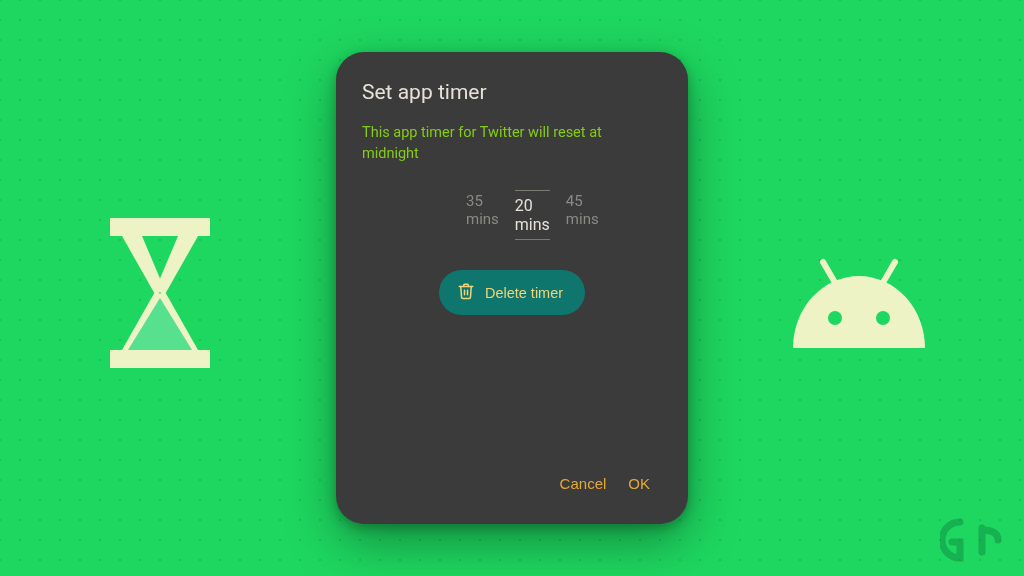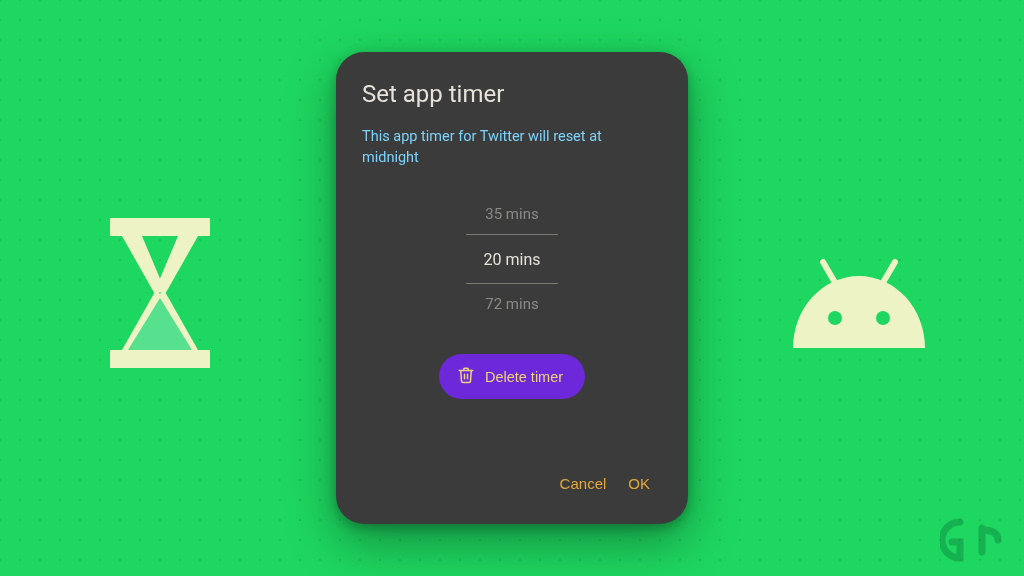--- a/index.html
+++ b/index.html
@@ -43,43 +43,44 @@
     height: 472px;
     background: #3b3b3b;
     border-radius: 28px;
     box-shadow: 0 18px 50px rgba(0,0,0,0.35), 0 4px 12px rgba(0,0,0,0.25);
     padding: 28px 26px 22px 26px;
     display: flex;
     flex-direction: column;
   }
   .dialog-title {
     color: #e7e2d9;
-    font-size: 24px;
+    font-size: 21px;
     font-weight: 400;
     margin-bottom: 18px;
   }
   .dialog-subtitle {
-    color: #7dd3fc;
+    color: #84cc16;
     font-size: 14.5px;
     line-height: 1.45;
     font-weight: 400;
     margin-bottom: 22px;
   }
   .picker {
     display: flex;
     justify-content: center;
     gap: 26px;
     margin-top: 4px;
     margin-bottom: 18px;
   }
   .picker-col {
     width: 92px;
     display: flex;
-    flex-direction: column;
-    align-items: center;
+    flex-direction: row;
+    align-items: flex-start;
+    gap: 16px;
   }
   .picker-faded {
     color: #8a8a85;
     font-size: 15px;
     height: 40px;
     display: flex;
     align-items: center;
     justify-content: center;
   }
   .picker-selected {
@@ -92,21 +93,21 @@
     justify-content: center;
     border-top: 1.5px solid #7d7a72;
     border-bottom: 1.5px solid #7d7a72;
   }
   .delete-wrap {
     display: flex;
     justify-content: center;
     margin-top: 12px;
   }
   .delete-btn {
-    background: #6d28d9;
+    background: #0f766e;
     color: #f0d47a;
     border: none;
     border-radius: 26px;
     padding: 12px 22px 12px 18px;
     font-size: 14.5px;
     font-weight: 500;
     display: flex;
     align-items: center;
     gap: 10px;
     cursor: pointer;
@@ -173,21 +174,21 @@
 </div>
 
 <div class="dialog">
   <div class="dialog-title">Set app timer</div>
   <div class="dialog-subtitle">This app timer for Twitter will reset at midnight</div>
 
   <div class="picker">
     <div class="picker-col">
       <div class="picker-faded">35 mins</div>
       <div class="picker-selected">20 mins</div>
-      <div class="picker-faded">72 mins</div>
+      <div class="picker-faded">45 mins</div>
     </div>
   </div>
 
   <div class="delete-wrap">
     <button class="delete-btn">
       <span>
         <svg width="18" height="18" viewBox="0 0 24 24" fill="none" stroke-width="2" stroke-linecap="round" stroke-linejoin="round">
           <polyline points="3 6 5 6 21 6"></polyline>
           <path d="M19 6l-1 14a2 2 0 0 1-2 2H8a2 2 0 0 1-2-2L5 6"></path>
           <path d="M10 11v6M14 11v6"></path>

